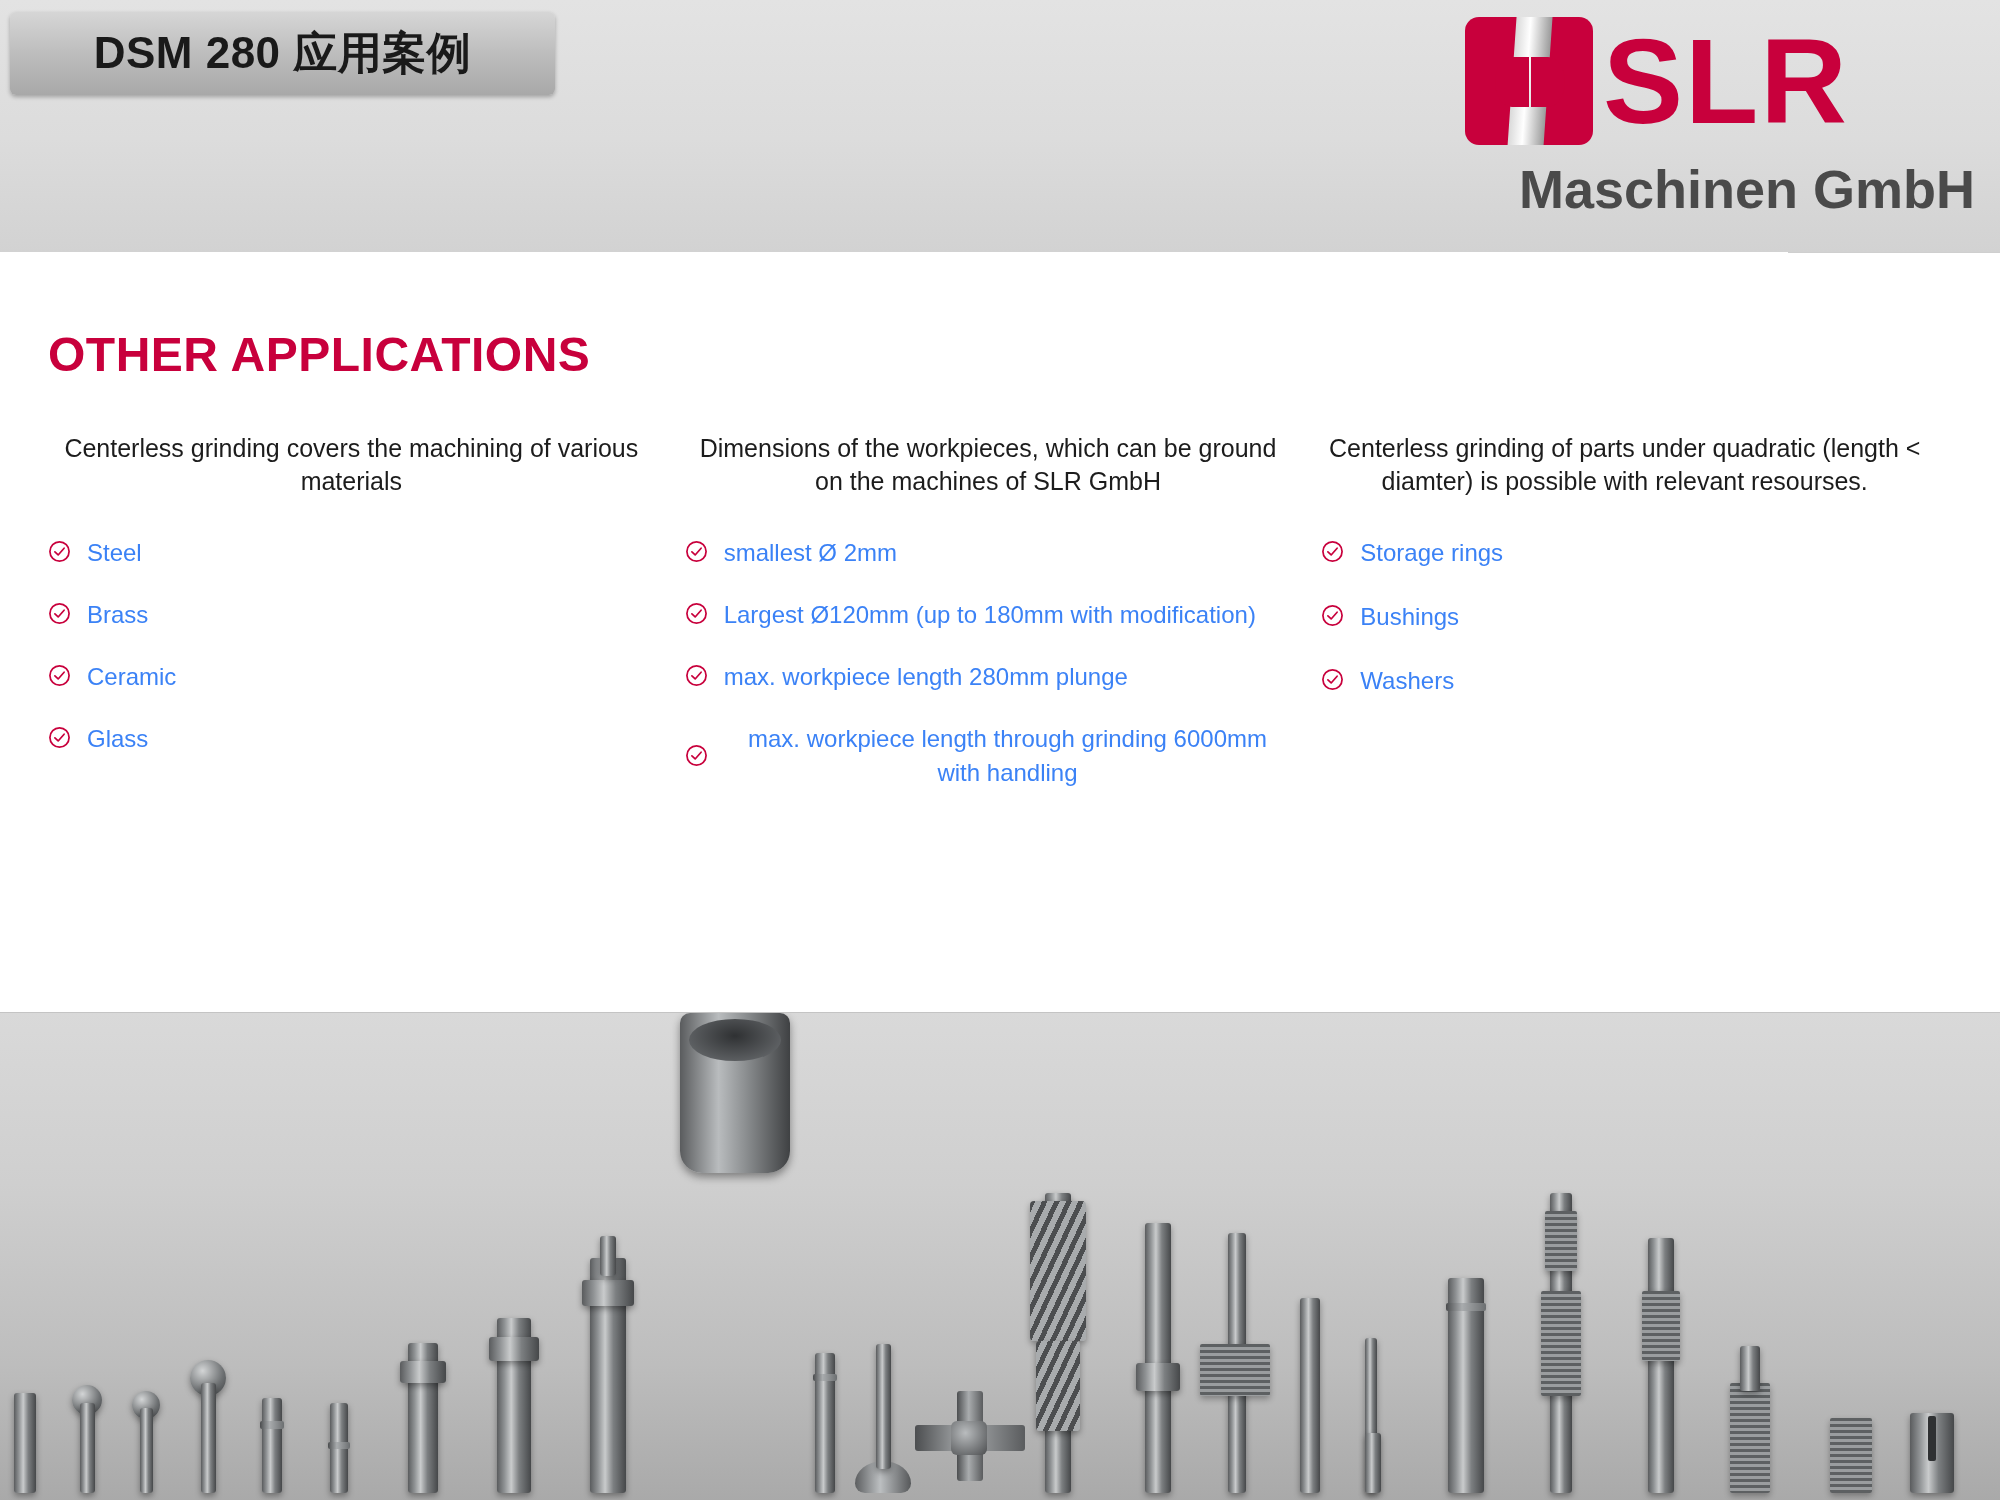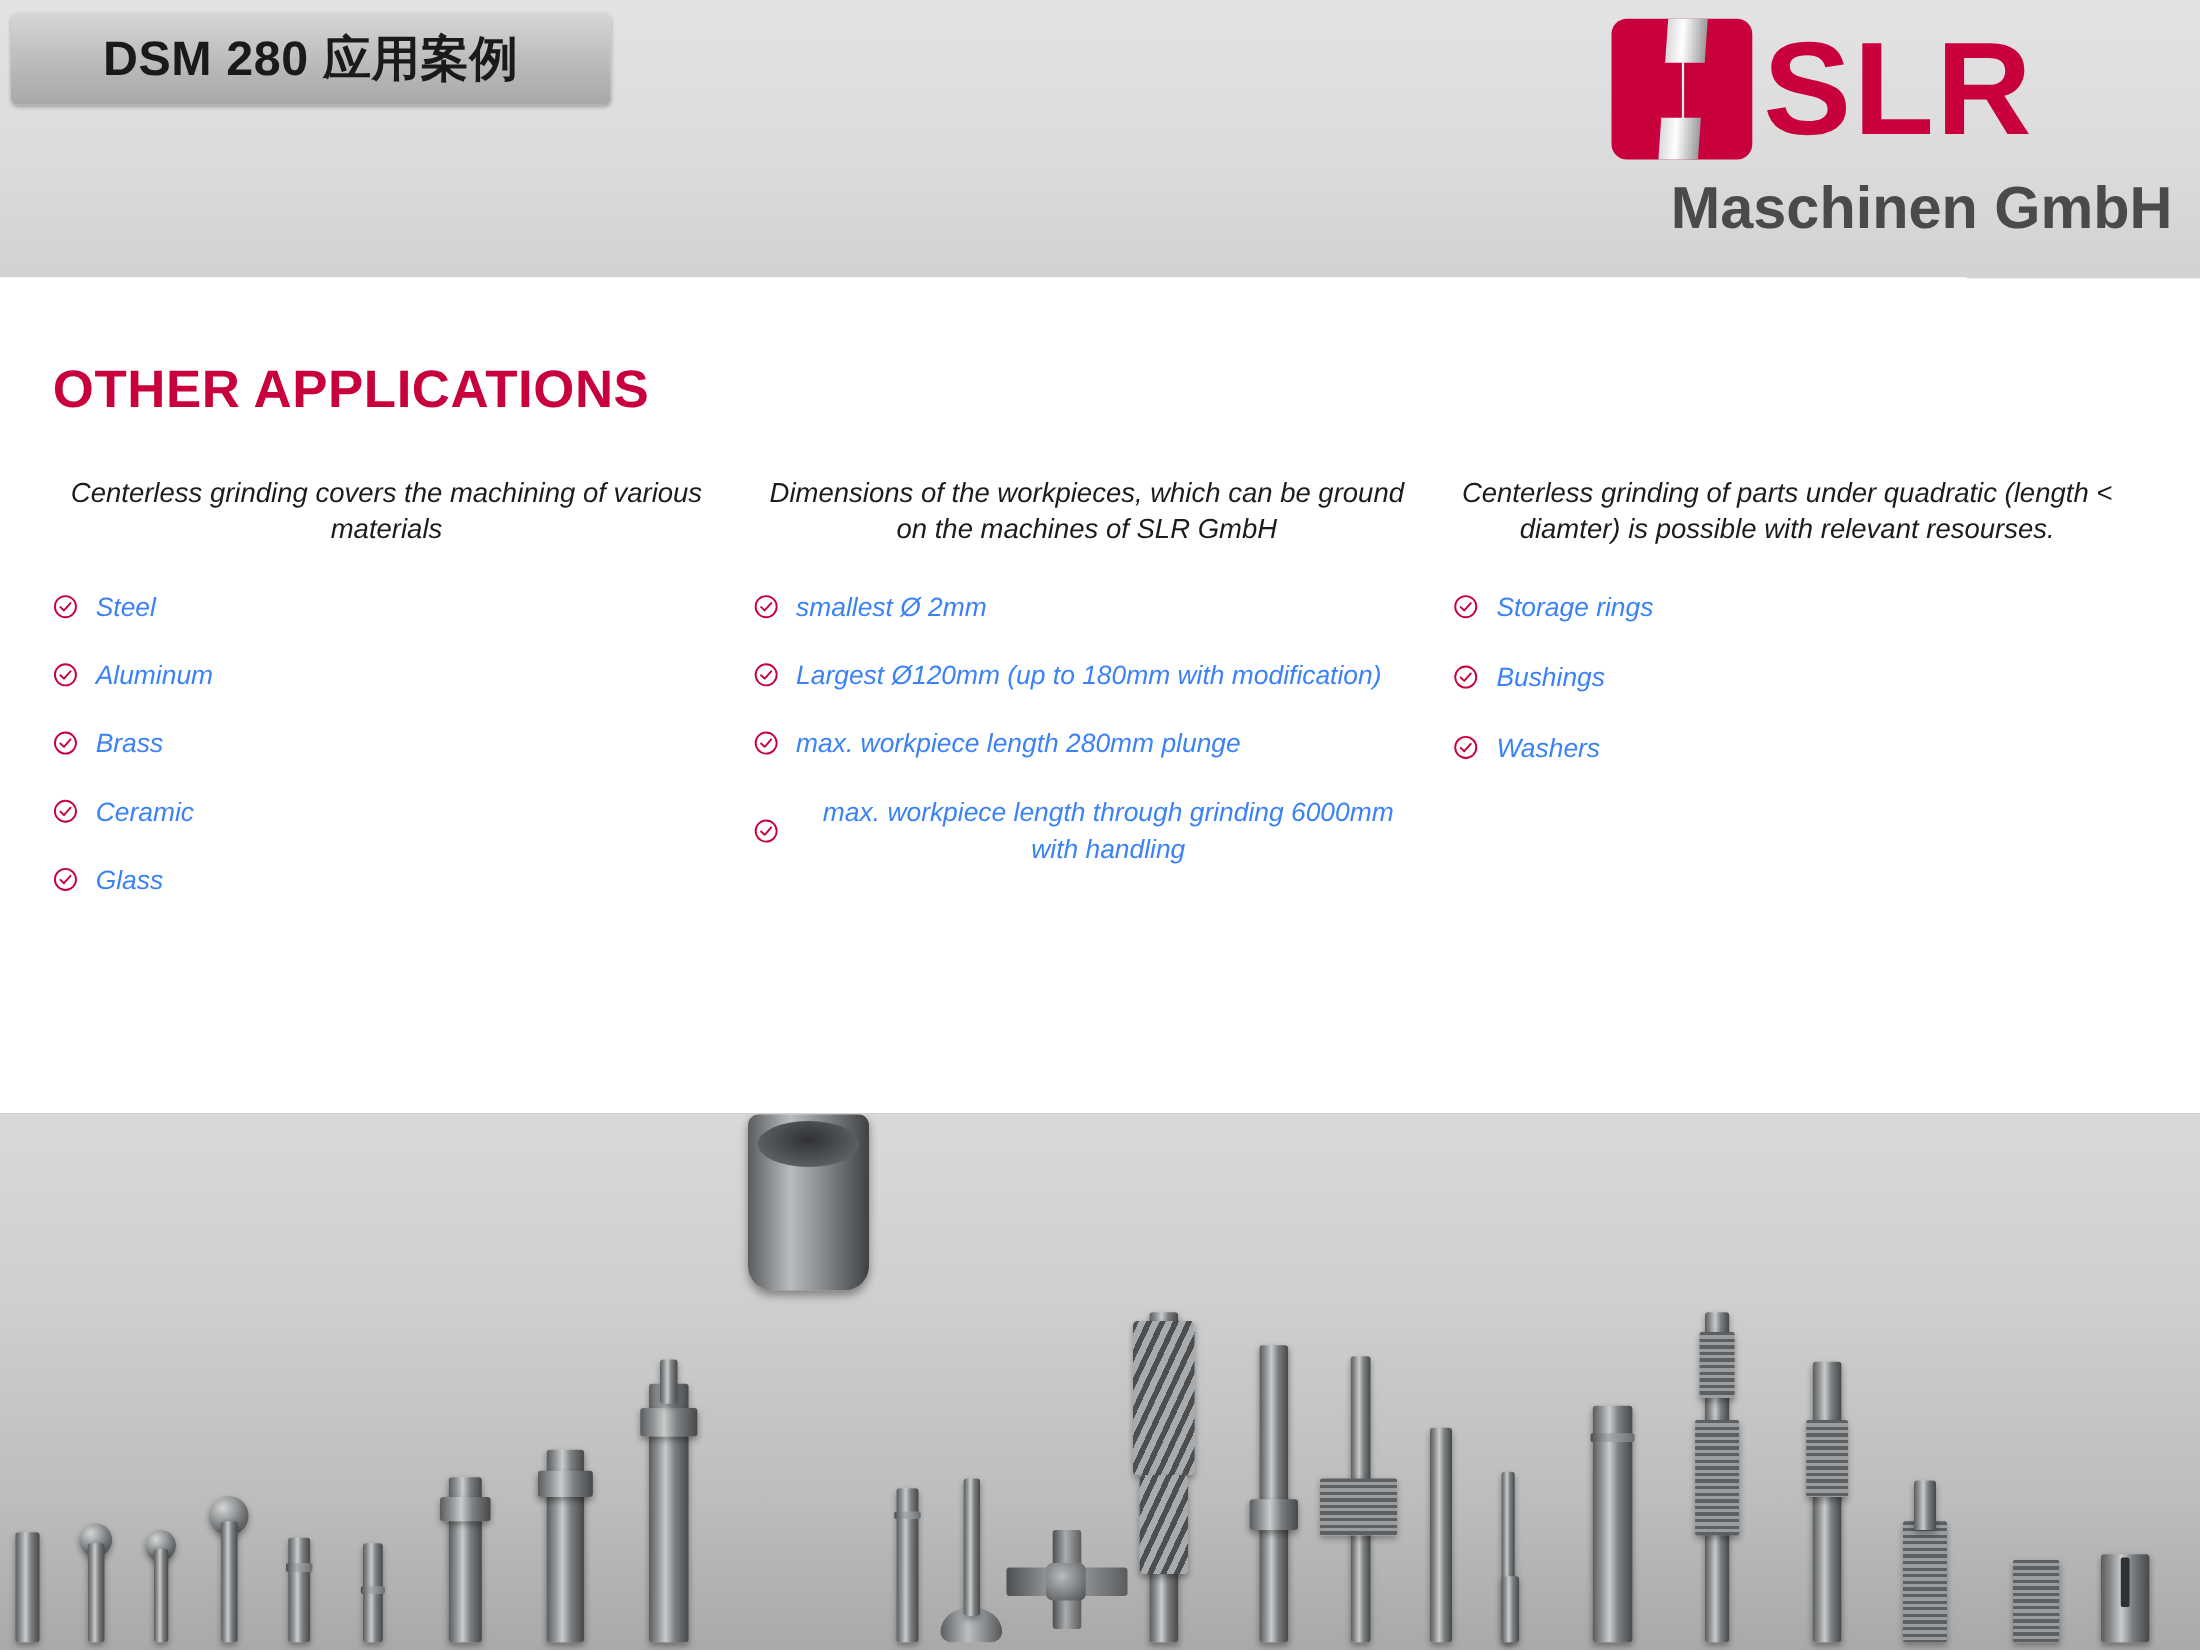--- a/index.html
+++ b/index.html
@@ -145,21 +145,20 @@
     left: 48px;
     top: 180px;
     width: 1910px;
     display: flex;
     gap: 0px;
   }
   .col {
     width: 640px;
     padding-right: 30px;
     box-sizing: border-box;
-    font-style: italic;
   }
   .col-intro {
     font-size: 25px;
     line-height: 1.32;
     color: #1c1c1c;
     margin: 0 0 38px 0;
   }
   ul.checklist {
     list-style: none;
     margin: 0;
@@ -300,29 +299,20 @@
             </span>
             <span class="li-text">Steel</span>
           </li>
           <li>
             <span class="chk">
               <svg width="23" height="23" viewBox="0 0 24 24">
                   <circle cx="12" cy="12" r="10" fill="none" stroke="#c8003c" stroke-width="1.8"></circle>
                   <path d="M7.2 12.4 L10.6 15.6 L16.8 8.6" fill="none" stroke="#c8003c" stroke-width="1.8" stroke-linecap="round" stroke-linejoin="round"></path>
                 </svg>
             </span>
-            <span class="li-text">Aluminum</span>
-          </li>
-          <li>
-            <span class="chk">
-              <svg width="23" height="23" viewBox="0 0 24 24">
-                  <circle cx="12" cy="12" r="10" fill="none" stroke="#c8003c" stroke-width="1.8"></circle>
-                  <path d="M7.2 12.4 L10.6 15.6 L16.8 8.6" fill="none" stroke="#c8003c" stroke-width="1.8" stroke-linecap="round" stroke-linejoin="round"></path>
-                </svg>
-            </span>
             <span class="li-text">Brass</span>
           </li>
           <li>
             <span class="chk">
               <svg width="23" height="23" viewBox="0 0 24 24">
                   <circle cx="12" cy="12" r="10" fill="none" stroke="#c8003c" stroke-width="1.8"></circle>
                   <path d="M7.2 12.4 L10.6 15.6 L16.8 8.6" fill="none" stroke="#c8003c" stroke-width="1.8" stroke-linecap="round" stroke-linejoin="round"></path>
                 </svg>
             </span>
             <span class="li-text">Ceramic</span>

